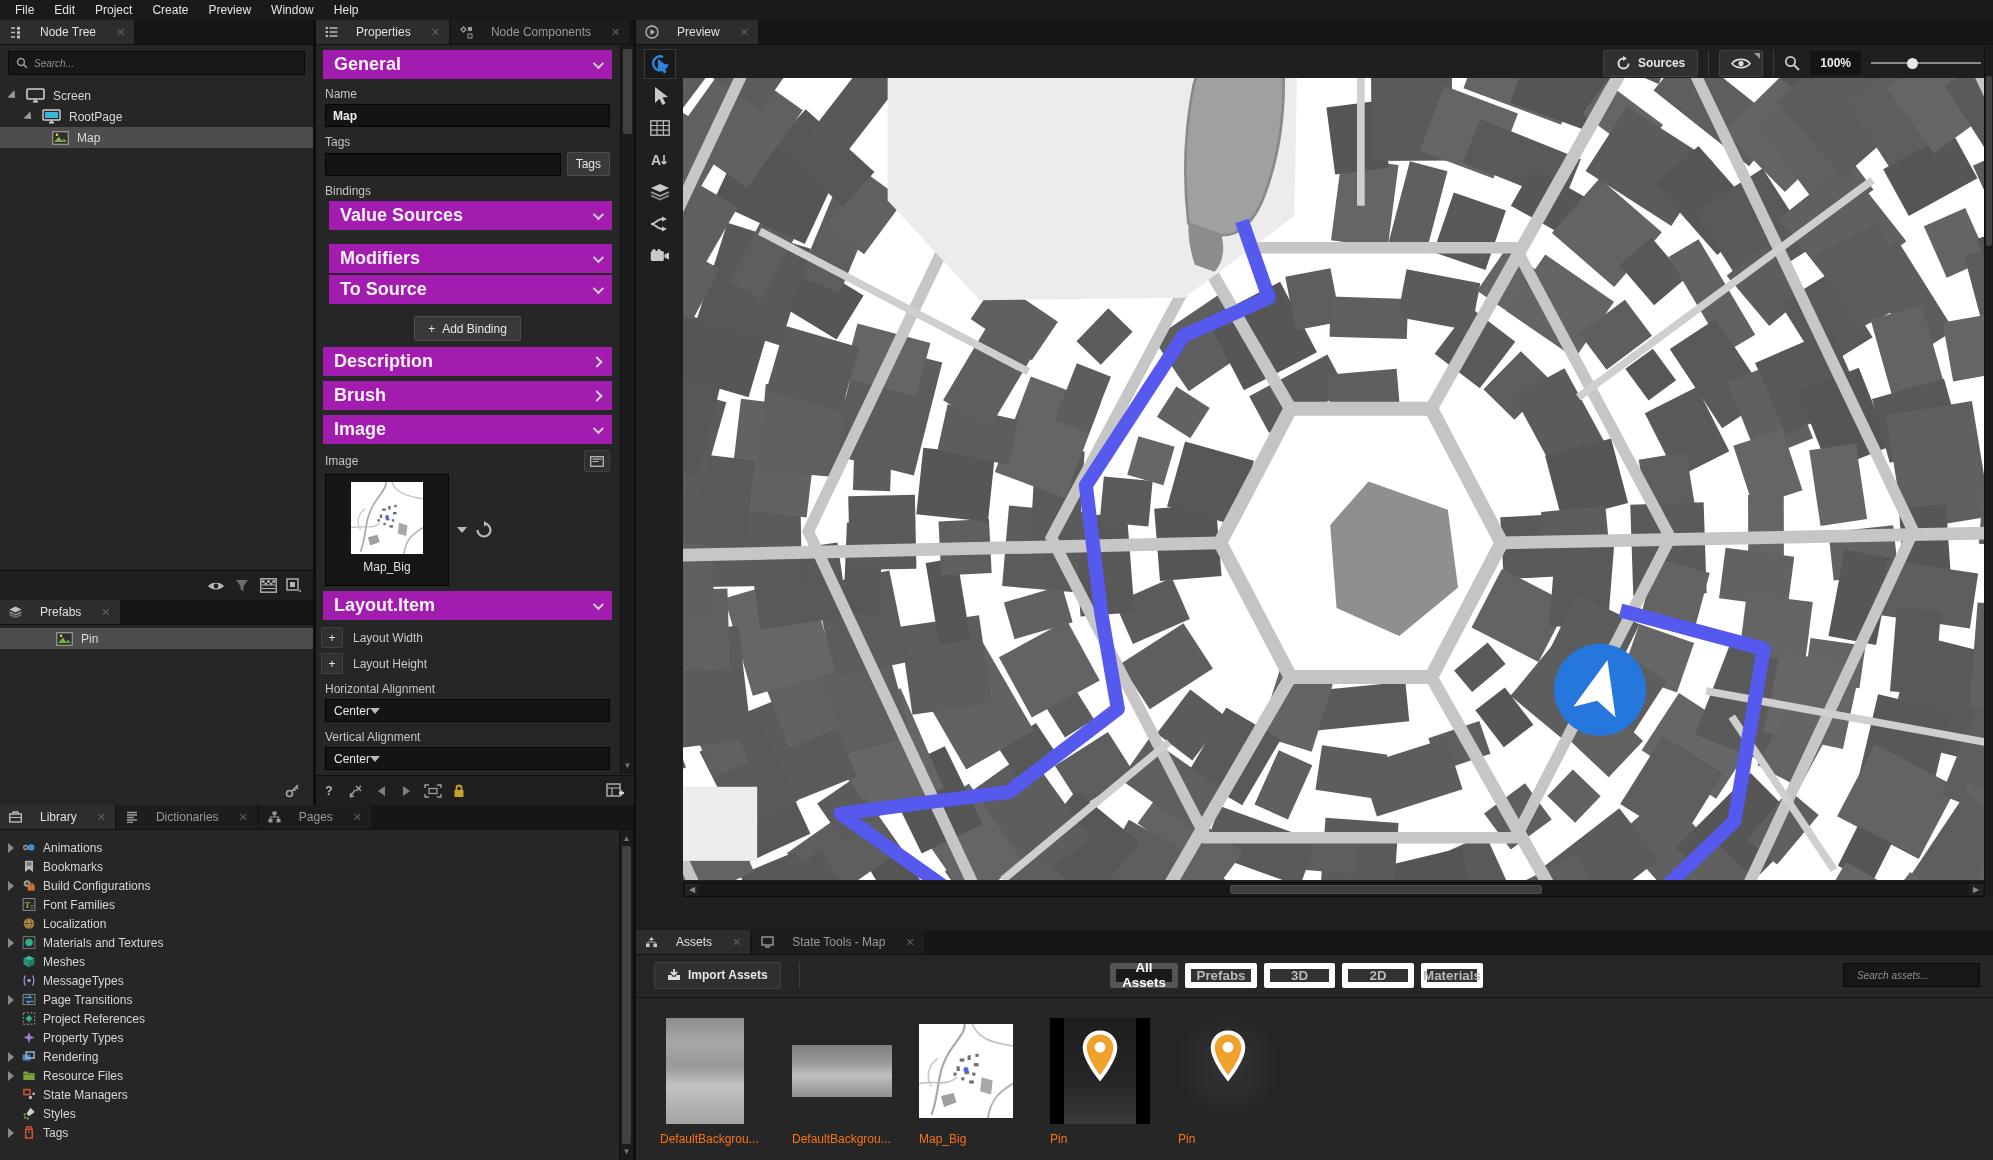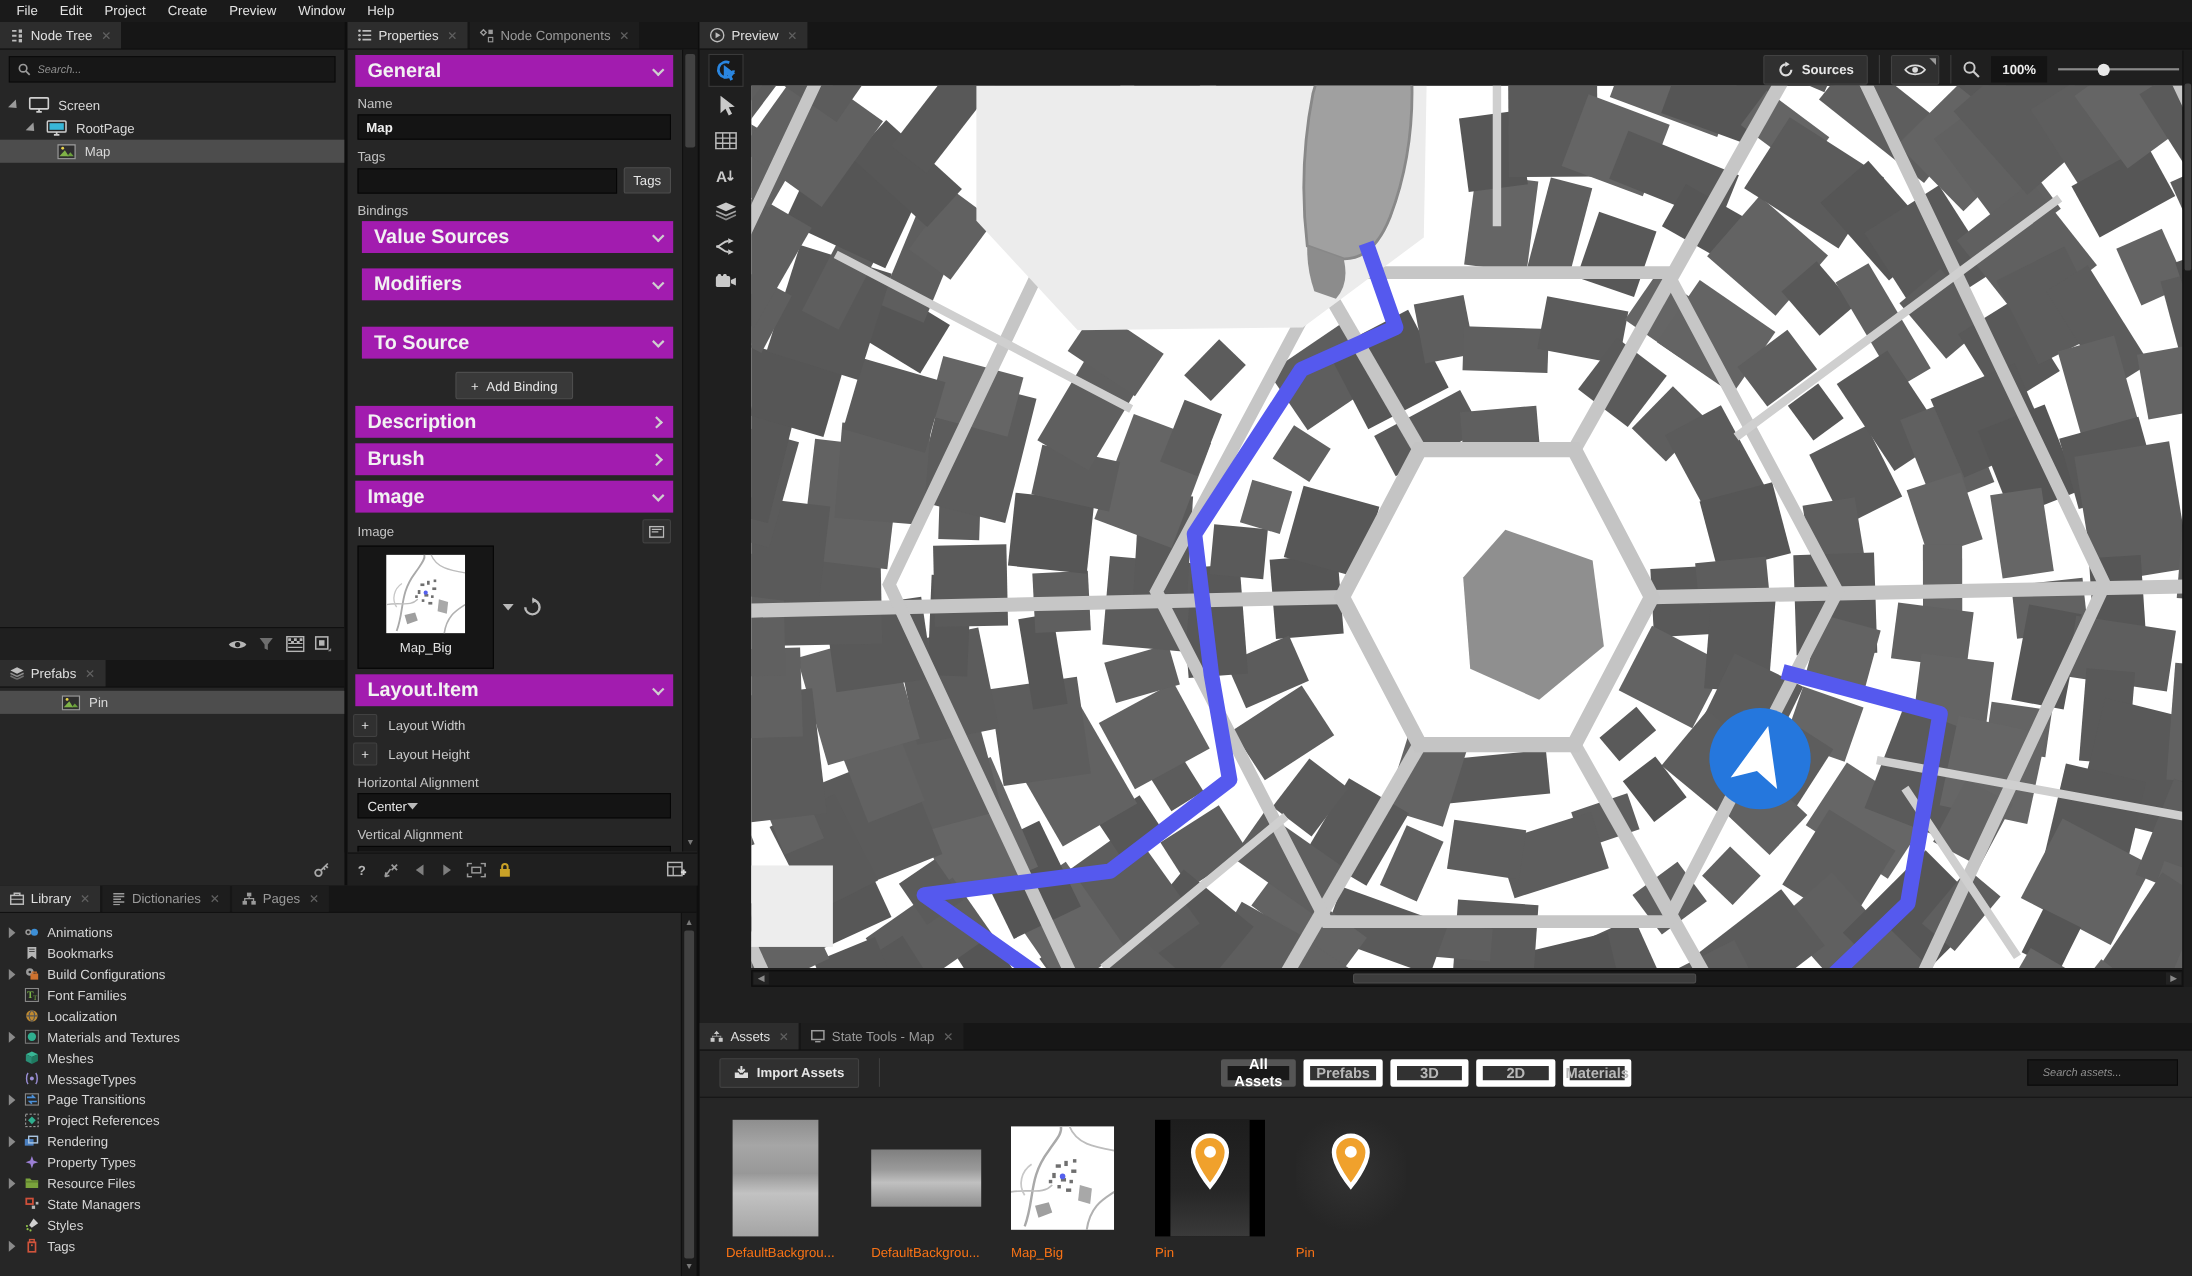--- a/index.html
+++ b/index.html
@@ -4,21 +4,21 @@
 <style>
   *{box-sizing:border-box;margin:0;padding:0}
   html,body{width:1993px;height:1160px;overflow:hidden}
   body{position:relative;background:#0e0e0e;font-family:"Liberation Sans",sans-serif;color:#d6d6d6;font-size:12px}
   .panel{position:absolute;background:#262626}
   
   .menubar{position:absolute;left:0;top:0;width:1993px;height:20px;background:#1a1a1a;display:flex;align-items:center;padding-left:6px;gap:2px;z-index:5}
   .menubar .mitem{padding:2px 9px;color:#e4e4e4;cursor:default}
   
   .tabbar{height:25px;background:#161616;display:flex;align-items:stretch;border-bottom:1px solid #111}
-  .tab{display:flex;align-items:center;gap:6px;padding:0 9px;color:#9a9a9a;background:#1d1d1d;margin-right:2px;font-size:12px}
+  .tab{display:flex;align-items:center;gap:18px;padding:0 9px;color:#9a9a9a;background:#1d1d1d;margin-right:2px;font-size:12px}
   .tab.active{background:#2d2d2d;color:#e0e0e0}
   .tab .tclose{color:#606060;font-size:11px;margin-left:2px}
   .tab svg{flex:none}
   
   .searchbox{display:flex;align-items:center;gap:6px;background:#171717;border:1px solid #0a0a0a;height:24px;padding:0 7px}
   .searchbox input{flex:1;background:transparent;border:none;outline:none;color:#ddd;font-size:10px;font-family:inherit}
   .searchbox input::placeholder{color:#8f8f8f;font-style:italic}
   .tinput{background:#141414;border:1px solid #060606;color:#efefef;height:23px;padding:0 7px;font-size:12px;font-family:inherit;outline:none}
   .select{background:#141414;border:1px solid #060606;height:23px;display:flex;align-items:center;justify-content:flex-start;padding:0 8px;color:#e8e8e8}
   .caret-down{width:0;height:0;border-left:5px solid transparent;border-right:5px solid transparent;border-top:6px solid #b9b9b9}
@@ -255,21 +255,21 @@
 
     <div class="flabel">Bindings</div>
     <div class="sec" style="margin-top:2px;margin-left:13px">
         <span>Value Sources</span>
         <span class="chev down"></span>
       </div>
     <div class="sec" style="margin-top:14px;margin-left:13px">
         <span>Modifiers</span>
         <span class="chev down"></span>
       </div>
-    <div class="sec" style="margin-top:24px;margin-left:13px">
+    <div class="sec" style="margin-top:2px;margin-left:13px">
         <span>To Source</span>
         <span class="chev down"></span>
       </div>
 
     <div style="text-align:center;margin:12px 0 6px 0">
       <button class="btn" style="height:25px;padding:0 13px">
           <span>+</span>
           <span>Add Binding</span>
         </button>
     </div>
@@ -500,35 +500,35 @@
       </div>
     <div class="librow">
         <span class="exp"></span>
         <svg width="14" height="13" viewBox="0 0 13 13">
           <rect x="0.8" y="0.8" width="11.4" height="11.4" fill="none" stroke="#9a9a9a" stroke-dasharray="2,1.6"></rect>
           <path d="M6.5,3 L10,6.5 6.5,10 3,6.5 Z" fill="#2fae8f"></path>
         </svg>
         <span>Project References</span>
       </div>
     <div class="librow">
+        <span class="exp"></span>
+        <svg width="14" height="13" viewBox="0 0 13 13">
+          <path d="M6.5,0.8 L8,5 12.2,6.5 8,8 6.5,12.2 5,8 0.8,6.5 5,5 Z" fill="#9b7fd4"></path>
+        </svg>
+        <span>Property Types</span>
+      </div>
+    <div class="librow">
         <span class="exp">
           <span class="expander closed"></span>
         </span>
         <svg width="14" height="13" viewBox="0 0 13 13">
           <rect x="1,2" y="4.5" width="8" height="6" fill="#4a7fc0"></rect>
           <rect x="3.6" y="2" width="8" height="6" fill="none" stroke="#a9c4e0" stroke-width="1.3"></rect>
         </svg>
         <span>Rendering</span>
-      </div>
-    <div class="librow">
-        <span class="exp"></span>
-        <svg width="14" height="13" viewBox="0 0 13 13">
-          <path d="M6.5,0.8 L8,5 12.2,6.5 8,8 6.5,12.2 5,8 0.8,6.5 5,5 Z" fill="#9b7fd4"></path>
-        </svg>
-        <span>Property Types</span>
       </div>
     <div class="librow">
         <span class="exp">
           <span class="expander closed"></span>
         </span>
         <svg width="14" height="13" viewBox="0 0 13 13">
           <path d="M0.8,2.4 h4 l1.6,1.6 h5.8 V11 H0.8 Z" fill="#7aa33c"></path>
           <path d="M0.8,5.4 h11.4" stroke="#5c7c2c"></path>
         </svg>
         <span>Resource Files</span>

